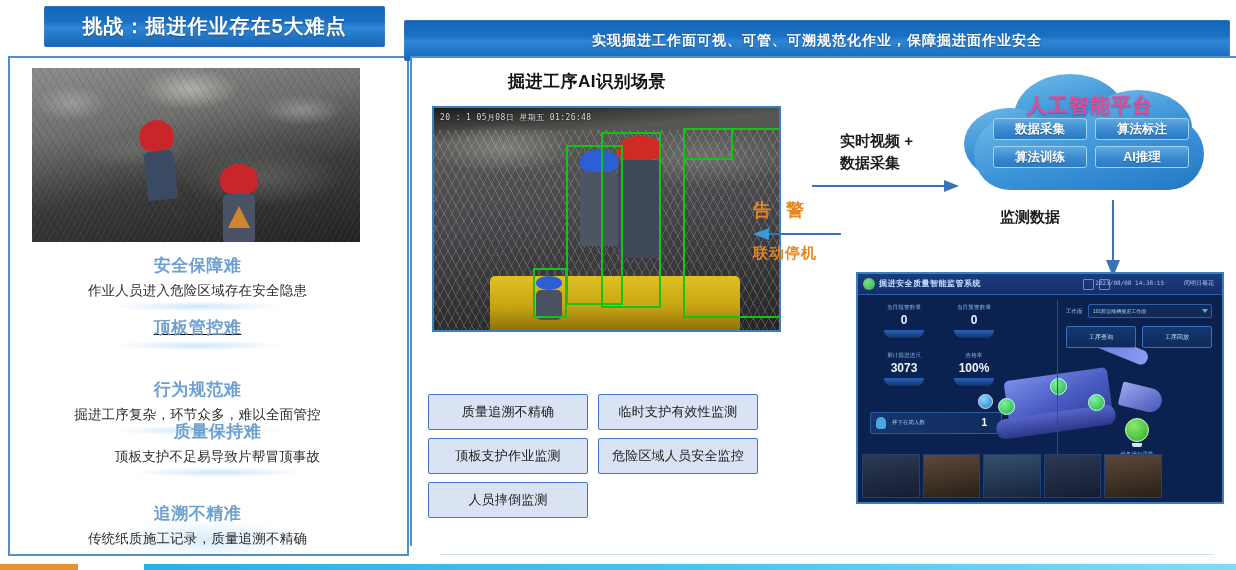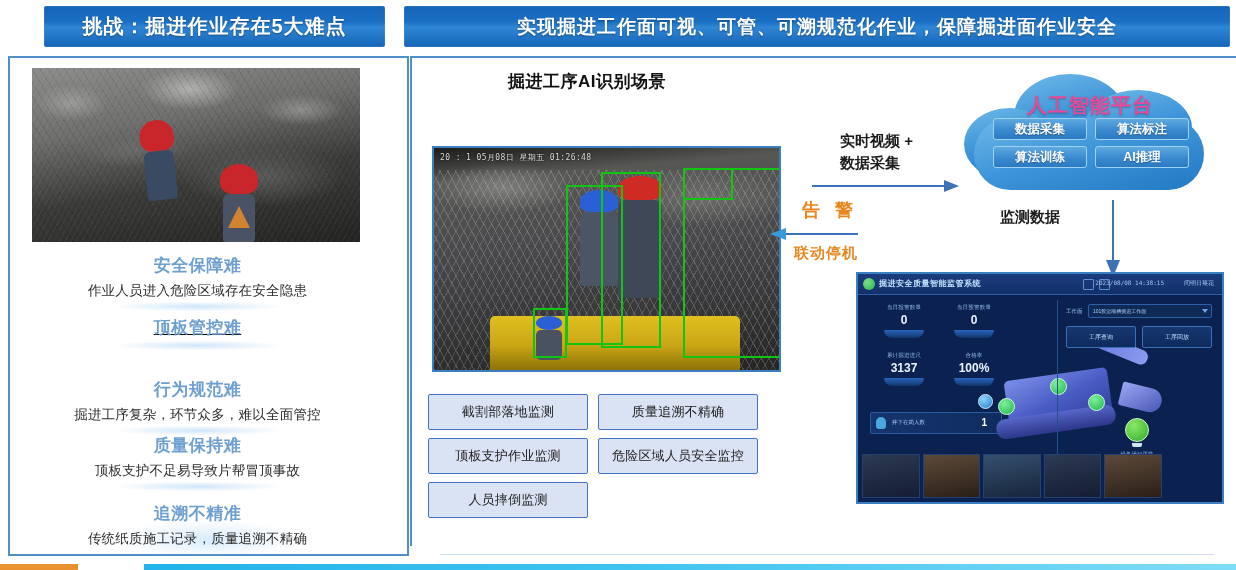--- a/index.html
+++ b/index.html
@@ -61,39 +61,39 @@
     font-size:17px;font-weight:bold;color:#6d9fd0;
     text-shadow:0 1px 0 rgba(255,255,255,.8);letter-spacing:.5px;
   }
   .issue .desc{font-size:13.5px;color:#2b2b2b;margin-top:5px;letter-spacing:.2px;}
   .issue .glow{
     position:absolute;left:50%;transform:translateX(-50%);bottom:-13px;
     width:240px;height:13px;
     background:radial-gradient(ellipse 120px 7px at 50% 50%,#cfe6fa 0%,rgba(255,255,255,0) 72%);
   }
   #issue-0{top:196px;} #issue-1{top:258px;text-decoration:underline;} #issue-2{top:320px;}
-  #issue-3{top:376px;} #issue-4{top:444px;}
+  #issue-3{top:362px;margin-left:20px;} #issue-4{top:444px;}
 
   
   #right-col{position:absolute;left:404px;top:6px;width:826px;height:552px;}
-  #right-banner{font-size:19px;}
+  #right-banner{font-size:14px;margin-top:14px;}
   #right-body{
     position:absolute;left:6px;top:50px;width:898px;height:490px;
     border:2px solid #4f90c8;border-bottom:none;box-sizing:border-box;background:#fff;
   }
 
   #scene-title{
     position:absolute;left:96px;top:12px;font-size:17px;font-weight:bold;color:#111;
     letter-spacing:.5px;
   }
 
   
   #video-feed{
     position:absolute;left:20px;top:48px;width:345px;height:222px;
-    border:2px solid #3a7fbf;overflow:hidden;background:#2a2a29;margin-top:40px;
+    border:2px solid #3a7fbf;overflow:hidden;background:#2a2a29;
   }
   #video-feed .vrock{
     position:absolute;inset:0;
     background:
       radial-gradient(ellipse 120px 40px at 20% 18%,#7d7d7a 0%,rgba(0,0,0,0) 62%),
       radial-gradient(ellipse 150px 46px at 78% 22%,#6d6d6a 0%,rgba(0,0,0,0) 64%),
       radial-gradient(ellipse 160px 70px at 50% 84%,#3c3c3a 0%,rgba(0,0,0,0) 70%),
       linear-gradient(175deg,#1c1c1b 0%,#575754 14%,#46464a 48%,#242423 100%);
   }
   #video-feed .mesh{
@@ -235,21 +235,21 @@
     background:radial-gradient(circle at 35% 30%,#8ce86a,#2faa2a);border:1px solid #d2ffc2;}
   #dash-status .stem{width:10px;height:4px;margin:1px auto 0;background:#cfe6f5;border-radius:0 0 2px 2px;}
   #dash-status .txt{font-size:5.5px;color:#9fc4ef;margin-top:4px;}
 
   #dash-thumbs{position:absolute;left:4px;bottom:4px;width:300px;height:44px;display:flex;gap:3px;}
   .thumb{flex:1;background:linear-gradient(170deg,#2c3a52 0%,#141d33 100%);border:1px solid #23406f;}
   .thumb.t-warm{background:linear-gradient(170deg,#5c4a3a 0%,#2a1f16 100%);}
   .thumb.t-cool{background:linear-gradient(170deg,#35506e 0%,#16253c 100%);}
 
   
-  #alarm-block{position:absolute;left:358px;top:140px;width:88px;text-align:right;}
+  #alarm-block{position:absolute;left:341px;top:140px;width:88px;text-align:left;}
   #alarm-top{font-size:18px;font-weight:bold;color:#e8861f;letter-spacing:5px;}
   #alarm-arrow{position:relative;height:14px;margin:5px 0 3px;}
   #alarm-arrow .shaft{position:absolute;right:0;top:6px;width:72px;height:2px;background:#3b72b8;}
   #alarm-arrow .head{position:absolute;left:0;top:1px;width:0;height:0;
     border-top:6px solid transparent;border-bottom:6px solid transparent;border-right:16px solid #3b9ad8;}
   #alarm-bottom{font-size:15px;font-weight:bold;color:#e8861f;letter-spacing:1px;}
 
   
   #monitor-grid{
     position:absolute;left:16px;top:336px;width:330px;
@@ -402,21 +402,21 @@
           <div class="val">0</div>
           <div class="base"></div>
         </div>
         <div class="kpi" id="kpi-1">
           <div class="lbl">当日预警数量</div>
           <div class="val">0</div>
           <div class="base"></div>
         </div>
         <div class="kpi" id="kpi-2">
           <div class="lbl">累计掘进进尺</div>
-          <div class="val">3137</div>
+          <div class="val">3073</div>
           <div class="base"></div>
         </div>
         <div class="kpi" id="kpi-3">
           <div class="lbl">合格率</div>
           <div class="val">100%</div>
           <div class="base"></div>
         </div>
         <div id="dash-person">
           <div class="pico"></div>
           <div class="ptxt">井下在岗人数</div>
@@ -462,22 +462,22 @@
     <div id="alarm-block">
       <div id="alarm-top">告 警</div>
       <div id="alarm-arrow">
         <div class="shaft"></div>
         <div class="head"></div>
       </div>
       <div id="alarm-bottom">联动停机</div>
     </div>
 
     <div id="monitor-grid">
-      <div class="mbox">截割部落地监测</div>
       <div class="mbox">质量追溯不精确</div>
+      <div class="mbox">临时支护有效性监测</div>
       <div class="mbox">顶板支护作业监测</div>
       <div class="mbox">危险区域人员安全监控</div>
       <div class="mbox">人员摔倒监测</div>
     </div>
 
     <div id="value-ribbon">
       
     </div>
 
   </div>

